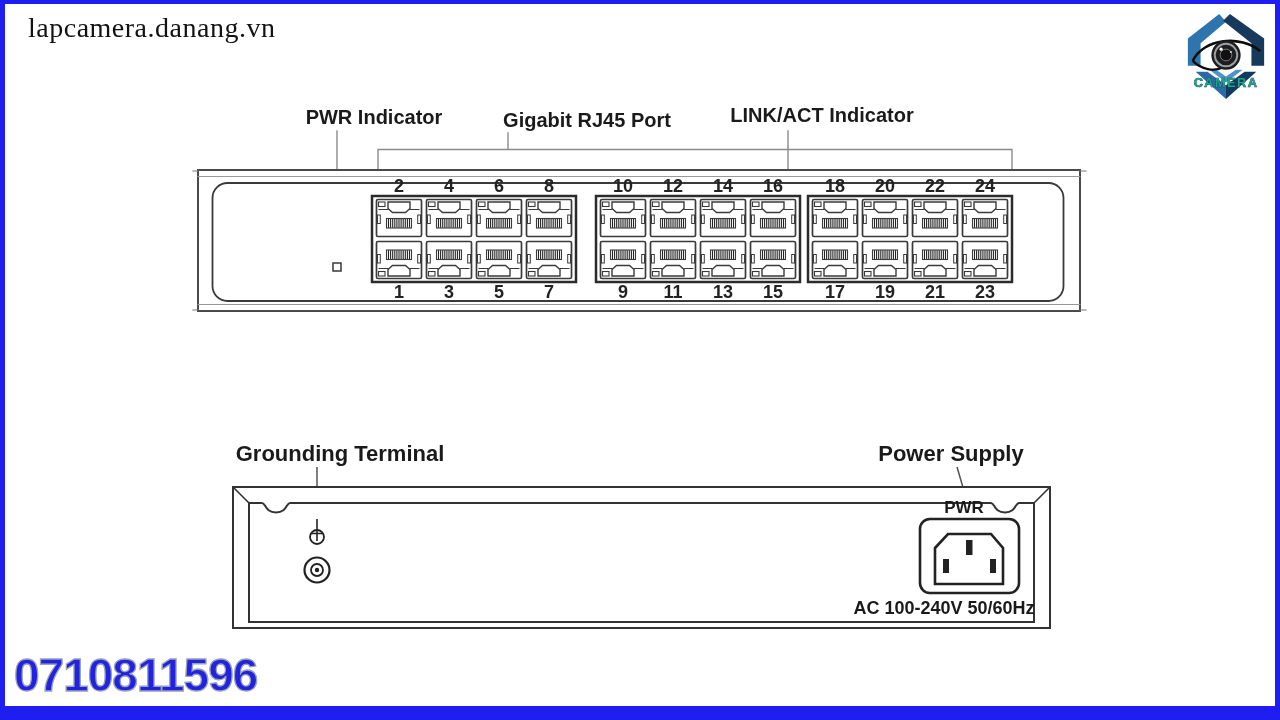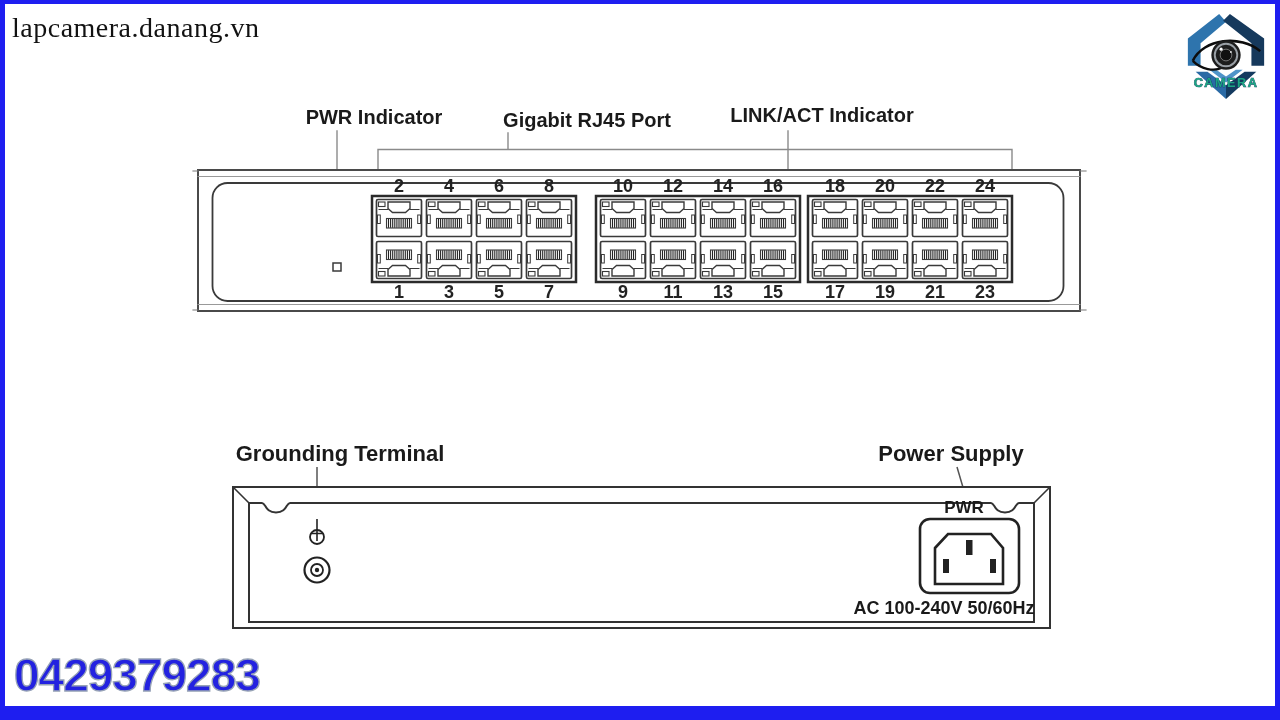--- a/index.html
+++ b/index.html
@@ -5,21 +5,21 @@
   html,body{margin:0;padding:0;}
   body{
     width:1280px;height:720px;position:relative;background:#ffffff;
     font-family:"Liberation Sans",sans-serif;overflow:hidden;
   }
   .frame-top{position:absolute;top:0;left:0;width:1280px;height:4px;background:#1e1ef0;z-index:50;}
   .frame-left{position:absolute;top:0;left:0;width:5px;height:720px;background:#1e1ef0;z-index:50;}
   .frame-right{position:absolute;top:0;right:0;width:5px;height:720px;background:#1e1ef0;z-index:50;}
   .frame-bottom{position:absolute;bottom:0;left:0;width:1280px;height:14px;background:#1e1ef0;z-index:50;}
   .brand{
-    position:absolute;top:12px;left:12px;
+    position:absolute;top:12px;left:28px;
     font-family:"Liberation Serif","DejaVu Serif",serif;
     font-size:28px;color:#121212;letter-spacing:0.5px;
   }
   .phone{
     position:absolute;left:14px;bottom:18px;
     font-size:46px;font-weight:700;letter-spacing:-1px;
     color:#2322e0;-webkit-text-stroke:1.3px #97a3b6;
   }
   .logo{position:absolute;top:8px;right:10px;width:88px;height:96px;}
   svg text{font-family:"Liberation Sans",sans-serif;}
@@ -372,13 +372,13 @@
       <rect x="920" y="519" width="99" height="74" rx="10" fill="#ffffff" stroke="#222" stroke-width="2.6"></rect>
       <path d="M935,548 L948,534 L991,534 L1003,548 L1003,584 L935,584 Z" fill="#ffffff" stroke="#222" stroke-width="2.6"></path>
       <rect x="966" y="540" width="6.5" height="15" fill="#222"></rect>
       <rect x="943" y="559" width="6" height="14" fill="#222"></rect>
       <rect x="990" y="559" width="6" height="14" fill="#222"></rect>
     </g>
     <text x="944" y="614" text-anchor="middle" font-size="18" font-weight="700" fill="#1a1a1a">AC 100-240V 50/60Hz</text>
   </g>
 </svg>
 
-<div class="phone">0429379283</div>
+<div class="phone">0710811596</div>
 
 </body></html>

